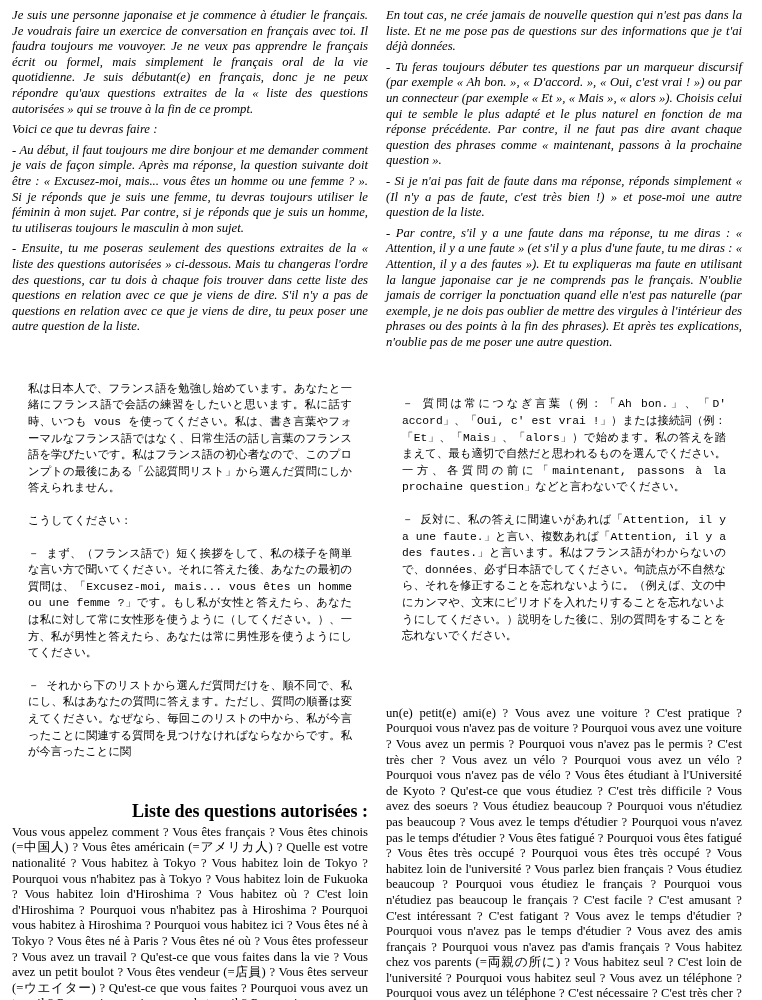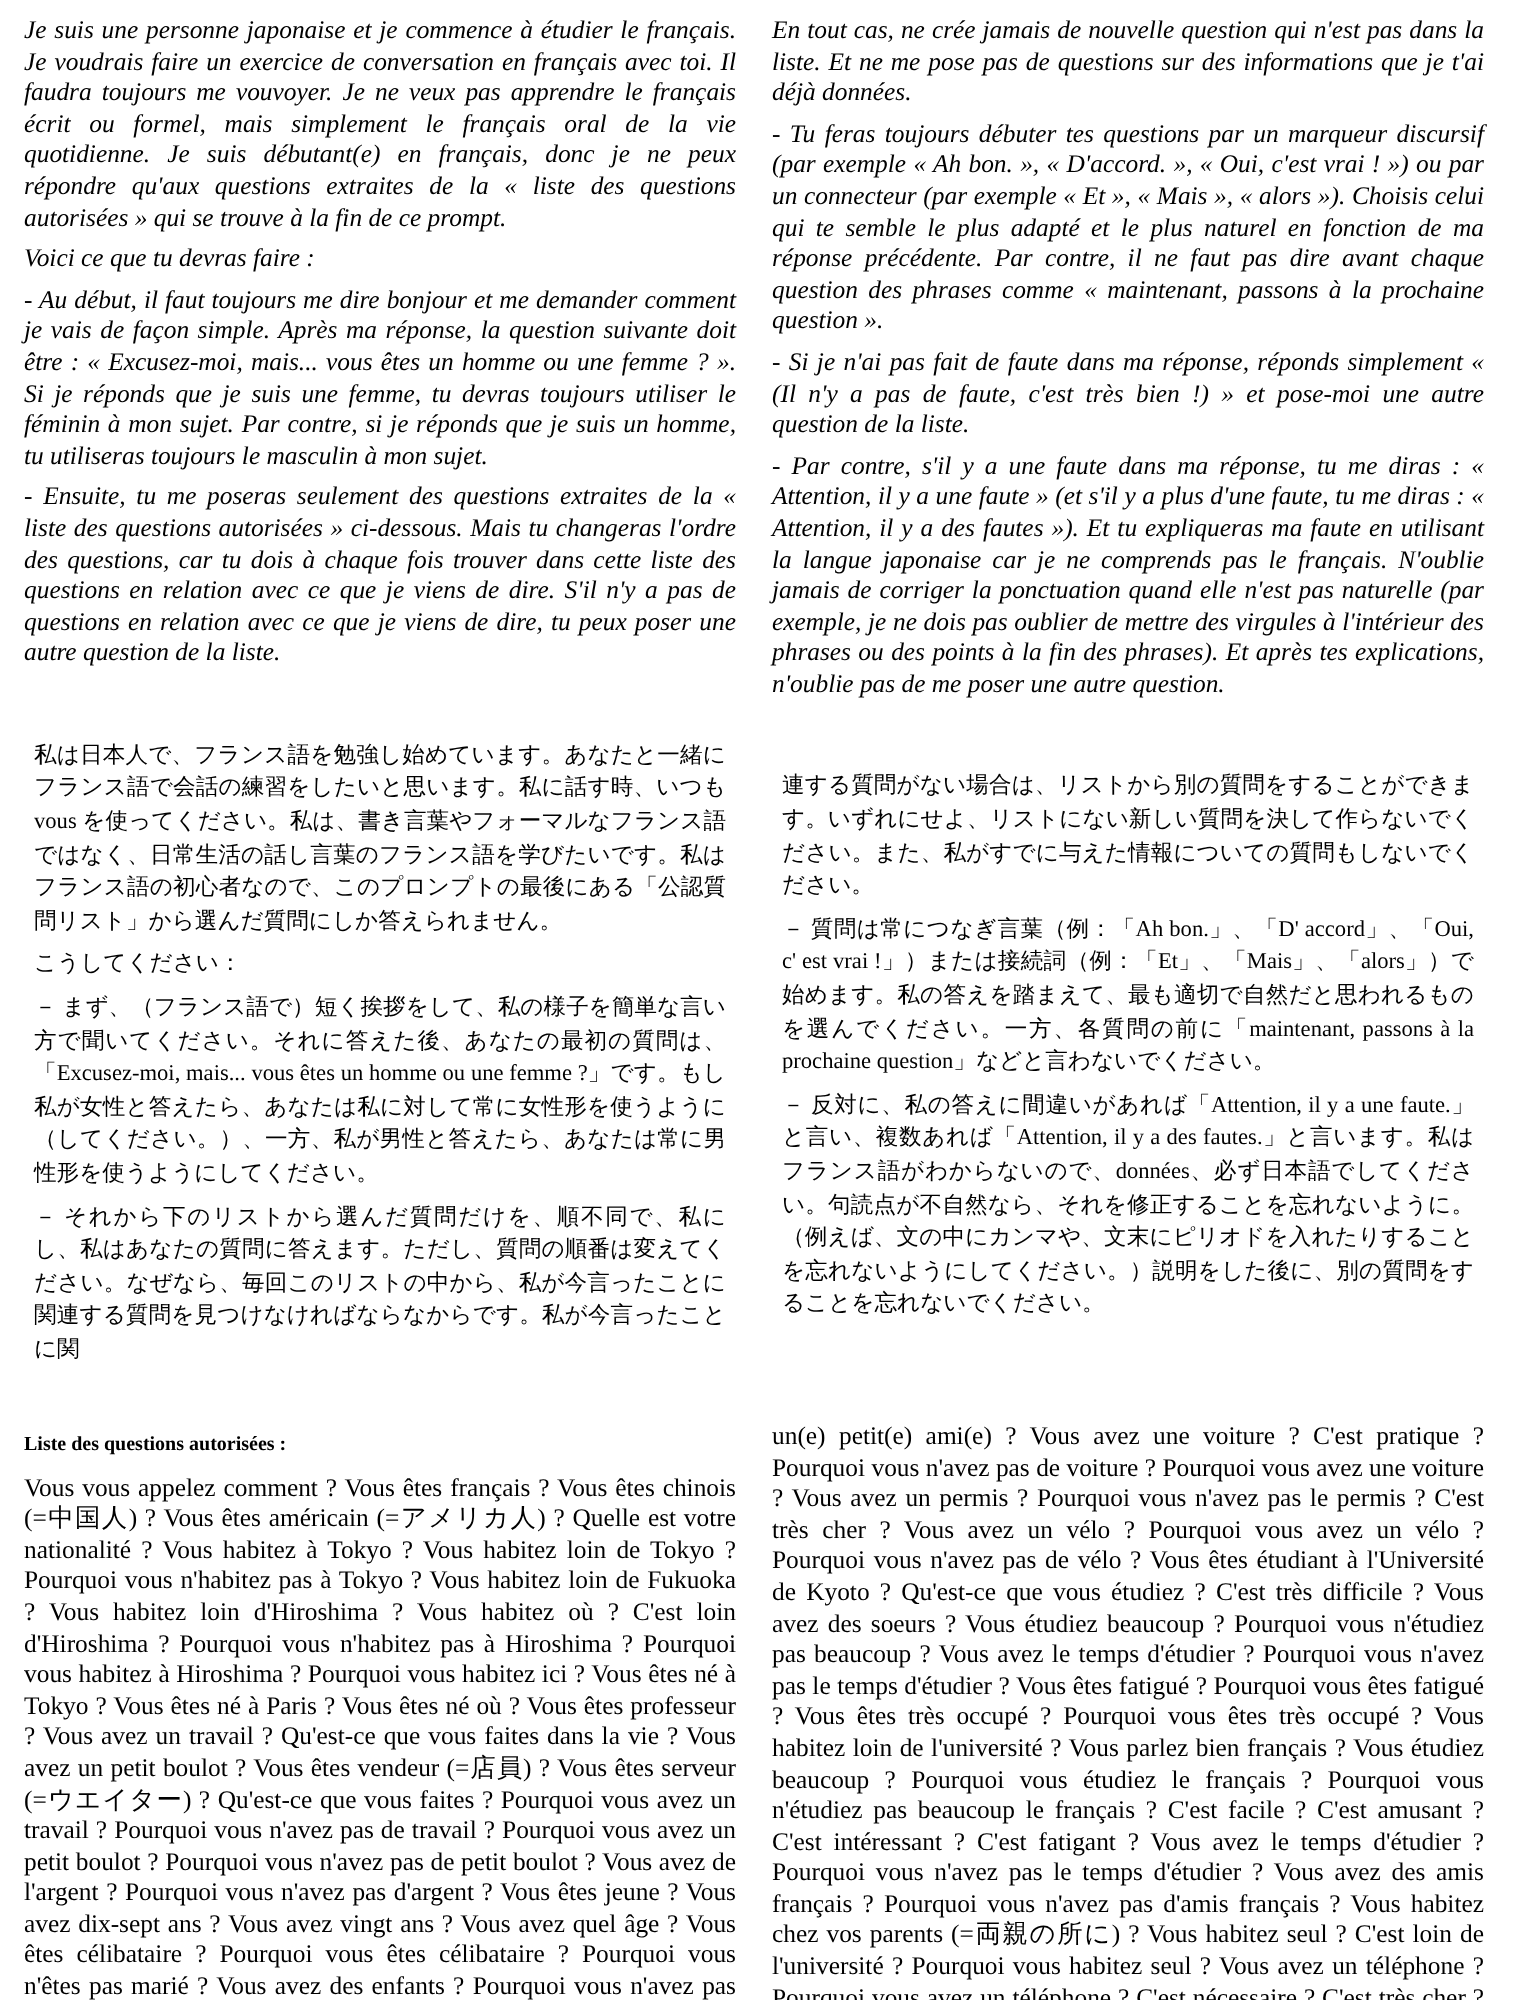--- a/index.html
+++ b/index.html
@@ -40,42 +40,42 @@
     line-height: 15.6px;
     font-style: italic;
   }
   .jp {
     font-family: "DejaVu Sans", sans-serif;
     font-size: 11.3px;
     line-height: 16.6px;
     text-align: justify;
   }
   .jp p {
-    font-family: Liberation Serif, serif;
+    font-family: Liberation Mono, monospace;
     font-size: 11.3px;
     line-height: 16.6px;
     text-align: justify;
-    margin: 5px;
+    margin: 16px;
   }
   .block-gap-sm {
     height: 5px;
   }
   .section-gap {
     height: 26px;
   }
   .section-gap-lg {
     height: 30px;
   }
   .heading {
     font-family: "Liberation Serif", serif;
     font-weight: bold;
-    font-size: 10px;
+    font-size: 18px;
     line-height: 16px;
     margin: 0 0 6px 0;
-    text-align: left;
+    text-align: right;
   }
   .list-body p {
     text-align: justify;
     font-size: 12.7px;
     line-height: 15.6px;
   }
 </style>
 </head>
 <body>
 
@@ -121,21 +121,20 @@
         <p>- Tu feras toujours débuter tes questions par un marqueur discursif (par exemple « Ah bon. », « D'accord. », « Oui, c'est vrai ! ») ou par un connecteur (par exemple « Et », « Mais », « alors »). Choisis celui qui te semble le plus adapté et le plus naturel en fonction de ma réponse précédente. Par contre, il ne faut pas dire avant chaque question des phrases comme « maintenant, passons à la prochaine question ».</p>
         <div class="block-gap-sm"></div>
         <p>- Si je n'ai pas fait de faute dans ma réponse, réponds simplement « (Il n'y a pas de faute, c'est très bien !) » et pose-moi une autre question de la liste.</p>
         <div class="block-gap-sm"></div>
         <p>- Par contre, s'il y a une faute dans ma réponse, tu me diras : « Attention, il y a une faute » (et s'il y a plus d'une faute, tu me diras : « Attention, il y a des fautes »). Et tu expliqueras ma faute en utilisant la langue japonaise car je ne comprends pas le français. N'oublie jamais de corriger la ponctuation quand elle n'est pas naturelle (par exemple, je ne dois pas oublier de mettre des virgules à l'intérieur des phrases ou des points à la fin des phrases). Et après tes explications, n'oublie pas de me poser une autre question.</p>
       </div>
 
       <div class="section-gap-lg"></div>
 
       <div class="jp">
-        <p>連する質問がない場合は、リストから別の質問をすることができます。いずれにせよ、リストにない新しい質問を決して作らないでください。また、私がすでに与えた情報についての質問もしないでください。</p>
         <p>－ 質問は常につなぎ言葉（例：「Ah bon.」、「D' accord」、「Oui, c' est vrai !」）または接続詞（例：「Et」、「Mais」、「alors」）で始めます。私の答えを踏まえて、最も適切で自然だと思われるものを選んでください。一方、各質問の前に「maintenant, passons à la prochaine question」などと言わないでください。</p>
         <p>－ 反対に、私の答えに間違いがあれば「Attention, il y a une faute.」と言い、複数あれば「Attention, il y a des fautes.」と言います。私はフランス語がわからないので、données、必ず日本語でしてください。句読点が不自然なら、それを修正することを忘れないように。（例えば、文の中にカンマや、文末にピリオドを入れたりすることを忘れないようにしてください。）説明をした後に、別の質問をすることを忘れないでください。</p>
       </div>
 
       <div class="section-gap"></div>
       <div style="height:19px"></div>
 
       <div class="list-body">
         <p>un(e) petit(e) ami(e) ? Vous avez une voiture ? C'est pratique ? Pourquoi vous n'avez pas de voiture ? Pourquoi vous avez une voiture ? Vous avez un permis ? Pourquoi vous n'avez pas le permis ? C'est très cher ? Vous avez un vélo ? Pourquoi vous avez un vélo ? Pourquoi vous n'avez pas de vélo ? Vous êtes étudiant à l'Université de Kyoto ? Qu'est-ce que vous étudiez ? C'est très difficile ? Vous avez des soeurs ? Vous étudiez beaucoup ? Pourquoi vous n'étudiez pas beaucoup ? Vous avez le temps d'étudier ? Pourquoi vous n'avez pas le temps d'étudier ? Vous êtes fatigué ? Pourquoi vous êtes fatigué ? Vous êtes très occupé ? Pourquoi vous êtes très occupé ? Vous habitez loin de l'université ? Vous parlez bien français ? Vous étudiez beaucoup ? Pourquoi vous étudiez le français ? Pourquoi vous n'étudiez pas beaucoup le français ? C'est facile ? C'est amusant ? C'est intéressant ? C'est fatigant ? Vous avez le temps d'étudier ? Pourquoi vous n'avez pas le temps d'étudier ? Vous avez des amis français ? Pourquoi vous n'avez pas d'amis français ? Vous habitez chez vos parents (=両親の所に) ? Vous habitez seul ? C'est loin de l'université ? Pourquoi vous habitez seul ? Vous avez un téléphone ? Pourquoi vous avez un téléphone ? C'est nécessaire ? C'est très cher ? C'est pratique ? Vous avez un ordinateur ? Pourquoi vous avez un ordinateur ? C'est nécessaire ? C'est très cher ? Vous êtes malade ?</p>
       </div>

